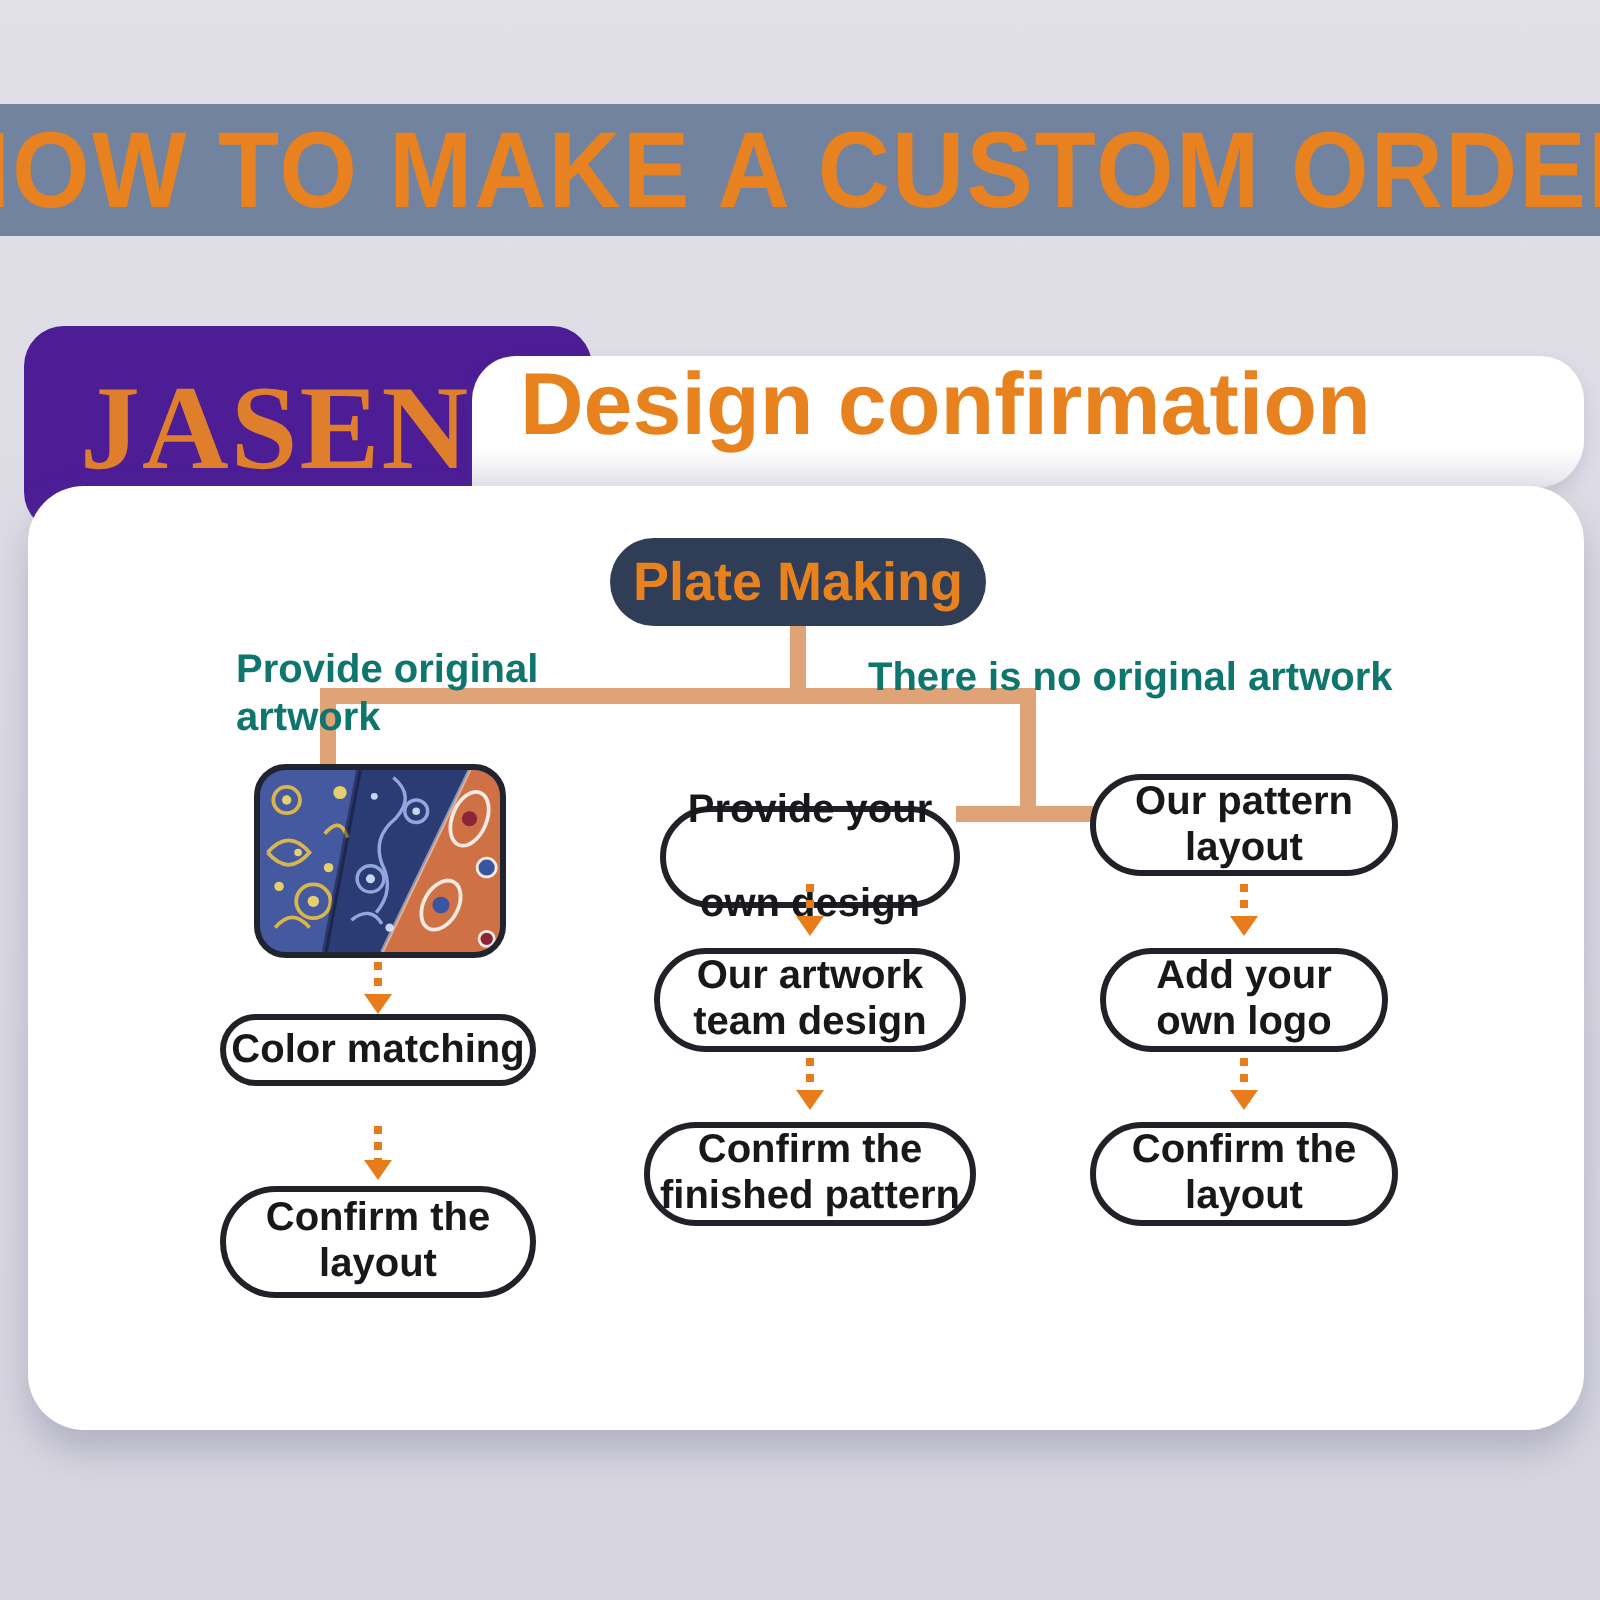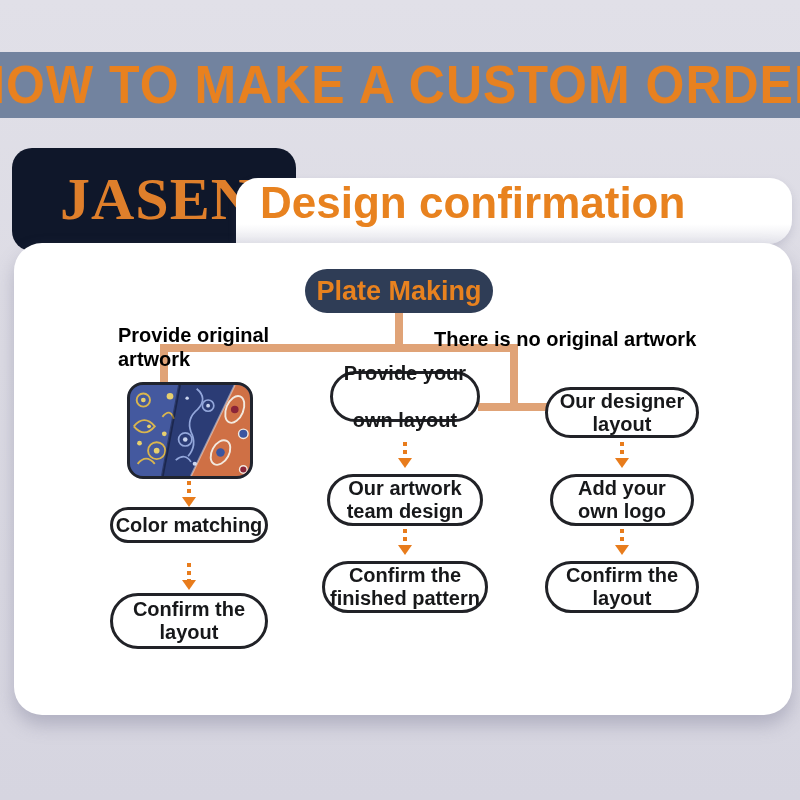--- a/index.html
+++ b/index.html
@@ -16,23 +16,23 @@
     position:absolute; left:0; top:52px; width:800px; height:66px;
     background:#72839f; display:flex; align-items:center; justify-content:center;
   }
   .banner-title {
     color:#e8811f; font-size:50px; font-weight:bold; letter-spacing:1px;
     transform:scaleY(1.08); white-space:nowrap;
   }
 
   
   .brand-block {
-    position:absolute; left:12px; top:148px; width:284px; height:103px;
-    background:#0f172a; border-radius:20px;
-    display:flex; align-items:center; z-index:1;padding-left:20px;
+    position:absolute; left:12px; top:163px; width:284px; height:103px;
+    background:#4c1d95; border-radius:20px;
+    display:flex; align-items:center; z-index:1;
   }
   .brand-text {
     font-family:"Liberation Serif", serif; font-weight:bold;
     font-size:60px; color:#df7f2b; padding-left:28px; letter-spacing:1px;
   }
 
   
   .header-bar {
     position:absolute; left:236px; top:178px; width:556px; height:66px;
     background:linear-gradient(180deg,#ffffff 0%,#ffffff 70%,#e4e4eb 100%);
@@ -60,21 +60,21 @@
 
   
   .conn { position:absolute; background:#e0a377; z-index:4; }
   .conn-v-root  { left:395px; top:311px; width:8px; height:35px; }
   .conn-h-main  { left:160px; top:344px; width:358px; height:8px; }
   .conn-v-left  { left:160px; top:350px; width:8px; height:34px; }
   .conn-v-right { left:510px; top:350px; width:8px; height:57px; }
   .conn-h-sub   { left:478px; top:403px; width:72px; height:8px; }
 
   
-  .branch-label { position:absolute; color:#000000; font-size:20px; font-weight:bold; line-height:24px; z-index:5; }
+  .branch-label { position:absolute; color:#0f766e; font-size:20px; font-weight:bold; line-height:24px; z-index:5; }
   .label-left  { left:118px; top:323px; }
   .label-right { left:434px; top:327px; white-space:nowrap; }
 
   
   .fabric {
     position:absolute; left:127px; top:382px; width:126px; height:97px;
     border:3px solid #20242e; border-radius:16px; overflow:hidden; z-index:5;
     background:#2b3c75;
   }
   .fabric svg { display:block; width:100%; height:100%; }
@@ -190,39 +190,39 @@
       <span>Color matching</span>
       <span></span>
     </div>
     <div class="dots" style="left:187px; top:563px; height:17px;"></div>
     <div class="ahead" style="left:182px; top:580px;"></div>
     <div class="pill" style="left:110px; top:593px; width:158px; height:56px;">
       <span>Confirm the</span>
       <span>layout</span>
     </div>
 
-    <div class="pill" style="left:330px; top:371px; width:150px; height:51px;gap:24px;">
+    <div class="pill" style="left:330px; top:403px; width:150px; height:51px;gap:24px;">
       <span>Provide your</span>
-      <span>own layout</span>
+      <span>own design</span>
     </div>
     <div class="dots" style="left:403px; top:442px; height:16px;"></div>
     <div class="ahead" style="left:398px; top:458px;"></div>
     <div class="pill" style="left:327px; top:474px; width:156px; height:52px;">
       <span>Our artwork</span>
       <span>team design</span>
     </div>
     <div class="dots" style="left:403px; top:529px; height:16px;"></div>
     <div class="ahead" style="left:398px; top:545px;"></div>
     <div class="pill" style="left:322px; top:561px; width:166px; height:52px;">
       <span>Confirm the</span>
       <span>finished pattern</span>
     </div>
 
     <div class="pill" style="left:545px; top:387px; width:154px; height:51px;">
-      <span>Our designer</span>
+      <span>Our pattern</span>
       <span>layout</span>
     </div>
     <div class="dots" style="left:620px; top:442px; height:16px;"></div>
     <div class="ahead" style="left:615px; top:458px;"></div>
     <div class="pill" style="left:550px; top:474px; width:144px; height:52px;justify-content:center;">
       <span>Add your</span>
       <span>own logo</span>
     </div>
     <div class="dots" style="left:620px; top:529px; height:16px;"></div>
     <div class="ahead" style="left:615px; top:545px;"></div>

